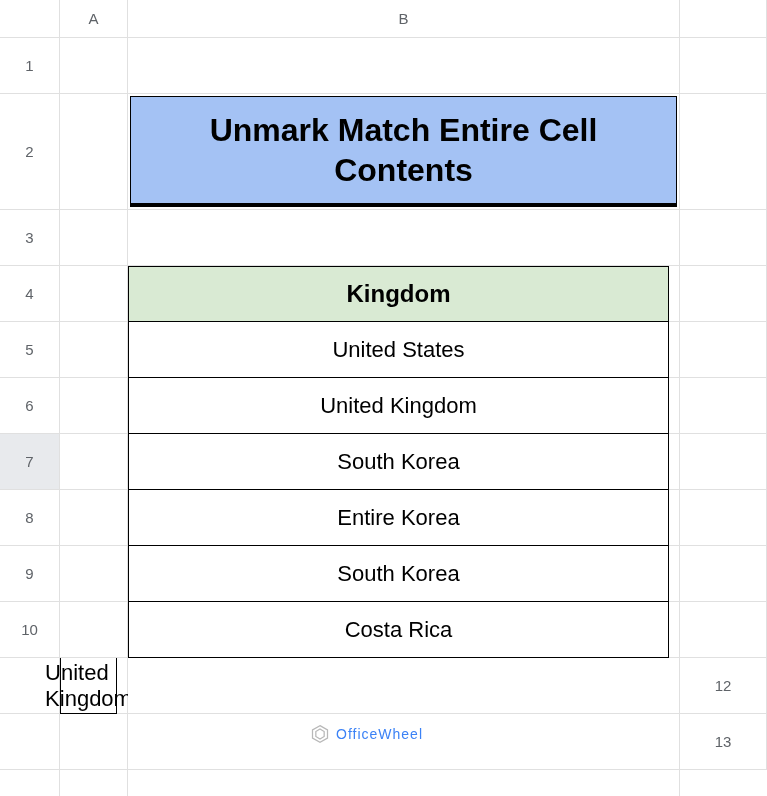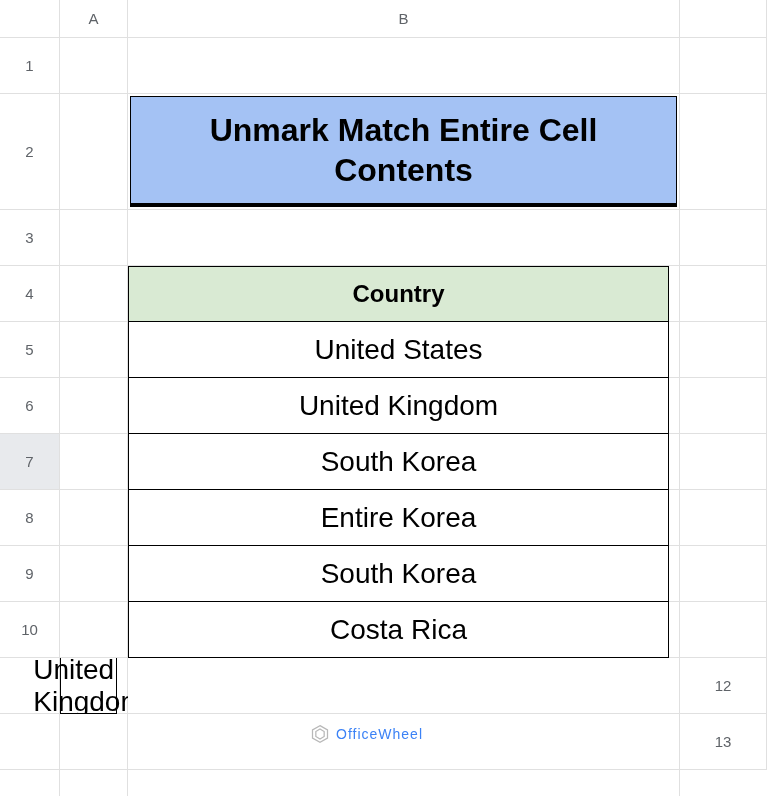--- a/index.html
+++ b/index.html
@@ -89,21 +89,21 @@
       height: 56px;
     }
 
     .data-cell {
       background: #fff;
       border: 1px solid #000;
       border-top: none;
       display: flex;
       align-items: center;
       justify-content: center;
-      font-size: 28px;
+      font-size: 22px;
       color: #000;
       margin: 0 10px 0 0;
       height: 56px;
     }
 
     .watermark {
       position: absolute;
       bottom: 52px;
       left: 310px;
       display: flex;
@@ -141,21 +141,21 @@
   <div class="cell"></div>
 
   <div class="row-header">3</div>
   <div class="cell"></div>
   <div class="cell"></div>
   <div class="cell"></div>
 
   <div class="row-header">4</div>
   <div class="cell"></div>
   <div class="cell">
-    <div class="header-cell">Country</div>
+    <div class="header-cell">Kingdom</div>
   </div>
   <div class="cell"></div>
 
   <div class="row-header">5</div>
   <div class="cell"></div>
   <div class="cell">
     <div class="data-cell">United States</div>
   </div>
   <div class="cell"></div>
 

